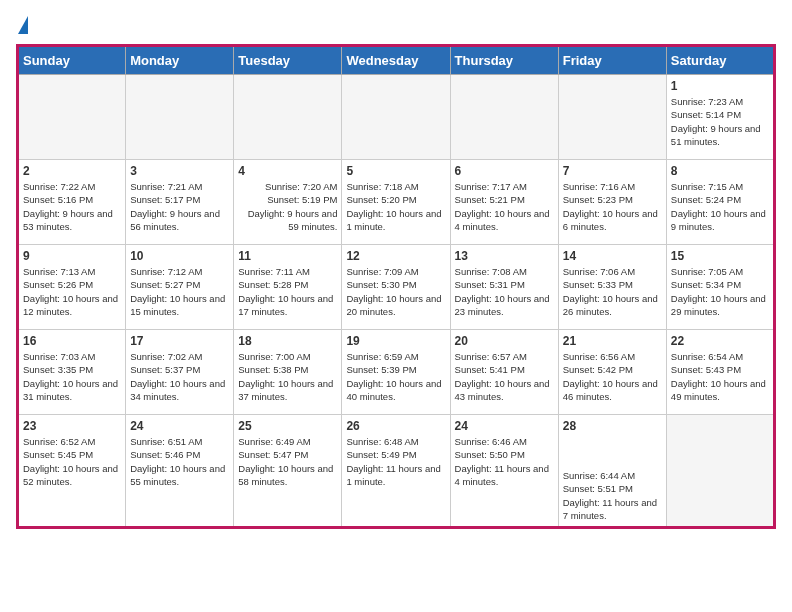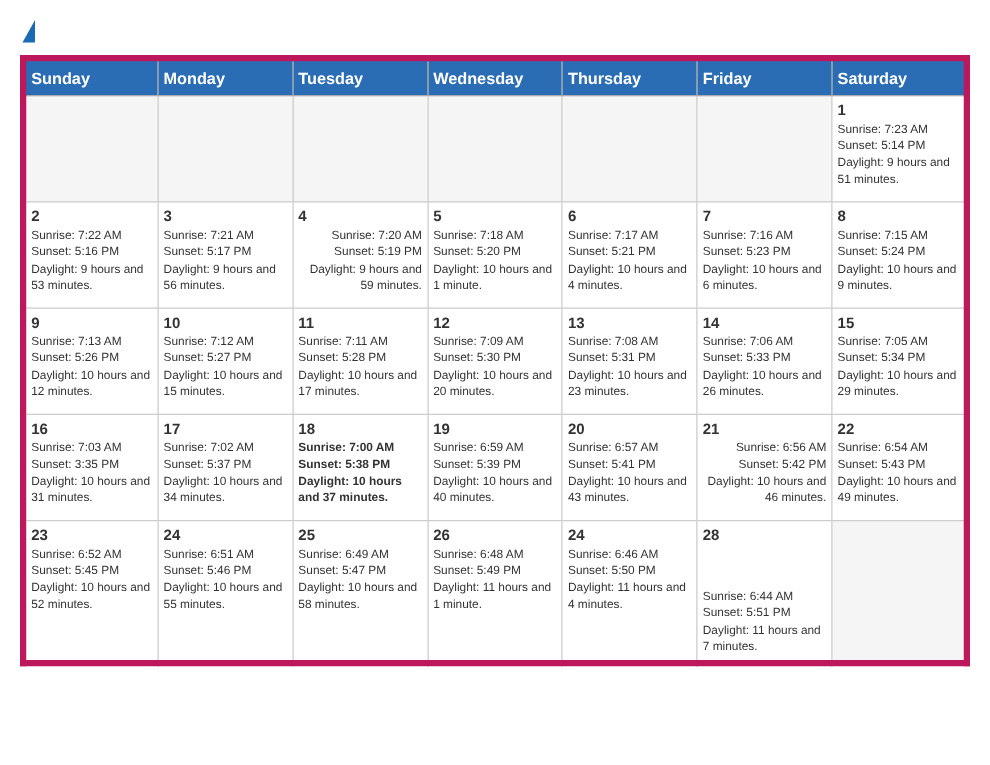--- a/index.html
+++ b/index.html
@@ -52,21 +52,21 @@
       color: #333;
     }
     .title-block h2 {
       font-size: 14px;
       font-weight: normal;
       color: #555;
     }
     .calendar {
       width: 100%;
       border-collapse: collapse;
-      border: 5px solid #be185d;
+      border: 3px solid #be185d;
     }
     .calendar th {
       background-color: #2a6db5;
       color: #fff;
       font-size: 13px;
       font-weight: bold;
       padding: 6px 4px;
       text-align: left;
       border: 1px solid #aaa;
     }
@@ -238,39 +238,39 @@
 Daylight: 10 hours and 31 minutes.</div>
         </td>
         <td>
           <div class="day-number">17</div>
           <div class="day-info" style="white-space: pre-line;">Sunrise: 7:02 AM
 Sunset: 5:37 PM
 Daylight: 10 hours and 34 minutes.</div>
         </td>
         <td>
           <div class="day-number">18</div>
-          <div class="day-info" style="white-space: pre-line; font-weight: bold;">Sunrise: 7:00 AM
+          <div class="day-info" style="white-space: pre-line;">Sunrise: 7:00 AM
 Sunset: 5:38 PM
 Daylight: 10 hours and 37 minutes.</div>
         </td>
         <td>
           <div class="day-number">19</div>
           <div class="day-info" style="white-space: pre-line;">Sunrise: 6:59 AM
 Sunset: 5:39 PM
 Daylight: 10 hours and 40 minutes.</div>
         </td>
         <td>
           <div class="day-number">20</div>
           <div class="day-info" style="white-space: pre-line;">Sunrise: 6:57 AM
 Sunset: 5:41 PM
 Daylight: 10 hours and 43 minutes.</div>
         </td>
         <td>
           <div class="day-number">21</div>
-          <div class="day-info" style="white-space: pre-line; text-align: right;">Sunrise: 6:56 AM
+          <div class="day-info" style="white-space: pre-line;">Sunrise: 6:56 AM
 Sunset: 5:42 PM
 Daylight: 10 hours and 46 minutes.</div>
         </td>
         <td>
           <div class="day-number">22</div>
           <div class="day-info" style="white-space: pre-line;">Sunrise: 6:54 AM
 Sunset: 5:43 PM
 Daylight: 10 hours and 49 minutes.</div>
         </td>
       </tr>

